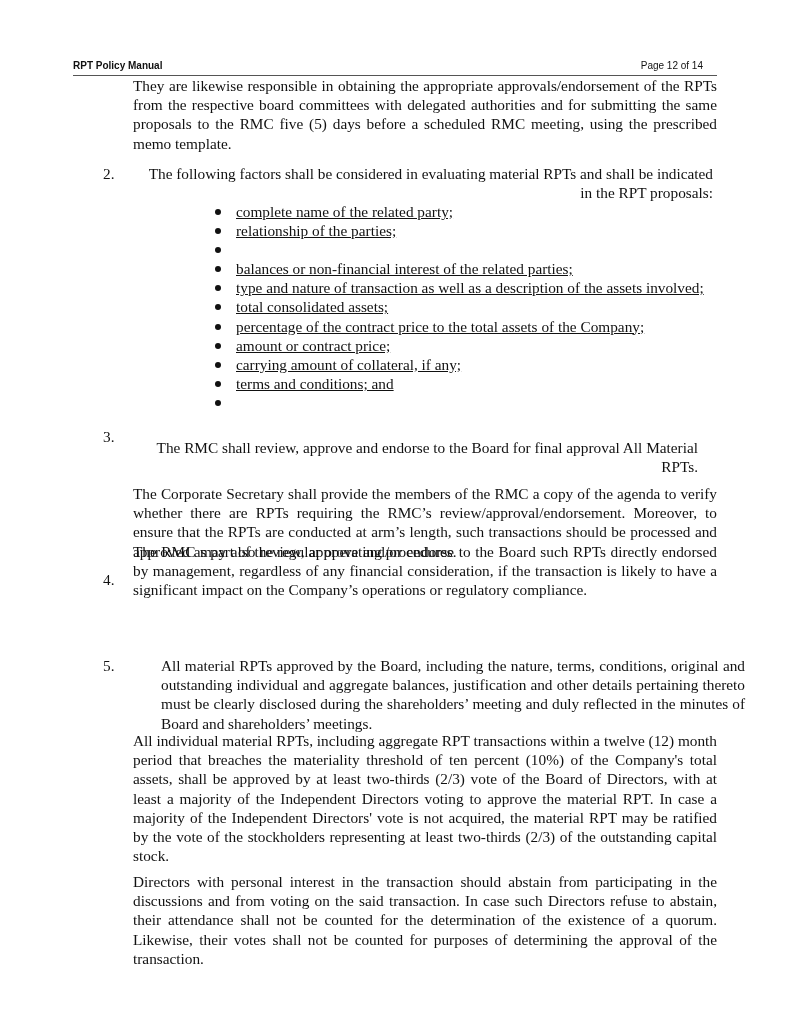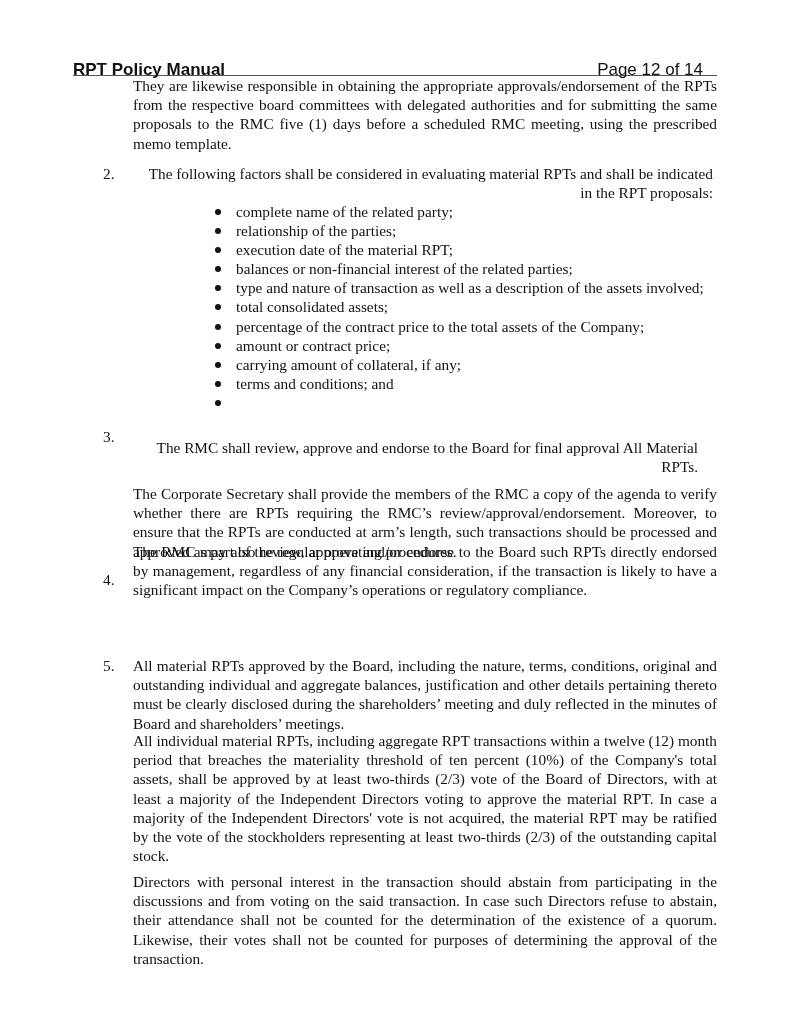--- a/index.html
+++ b/index.html
@@ -16,21 +16,21 @@
       font-family: "Liberation Serif", serif;
     }
     .page-header {
       position: absolute;
       left: 73px;
       top: 59px;
       width: 644px;
       height: 16px;
       border-bottom: 1px solid #555555;
       font-family: "Liberation Sans", sans-serif;
-      font-size: 17px;
+      font-size: 10px;
     }
     .header-title {
       position: absolute;
       left: 0;
       top: 1px;
       font-weight: bold;
     }
     .header-page {
       position: absolute;
       right: 14px;
@@ -55,20 +55,21 @@
       position: absolute;
       left: 103px;
     }
     .bullets {
       position: absolute;
       left: 213px;
       width: 510px;
       margin: 0;
       padding: 0;
       list-style: none;
+      text-decoration: underline;
     }
     .bullets li {
       position: relative;
       padding-left: 23px;
       height: 19.1px;
       white-space: nowrap;
     }
     .bullet-dot {
       position: absolute;
       left: 2px;
@@ -82,43 +83,43 @@
 </head>
 <body>
 
 <div class="page-header">
   <span class="header-title">RPT Policy Manual</span>
   <span class="header-page">Page 12 of 14</span>
 </div>
 
 <div class="body-text">
 
-  <div class="block" style="top:76px;">They are likewise responsible in obtaining the appropriate approvals/endorsement of the RPTs from the respective board committees with delegated authorities and for submitting the same proposals to the RMC five (1) days before a scheduled RMC meeting, using the prescribed memo template.</div>
+  <div class="block" style="top:76px;">They are likewise responsible in obtaining the appropriate approvals/endorsement of the RPTs from the respective board committees with delegated authorities and for submitting the same proposals to the RMC five (5) days before a scheduled RMC meeting, using the prescribed memo template.</div>
 
   <span class="num" style="top:164px;">2.</span>
   <div class="block left" style="top:164px; width:580px;">The following factors shall be considered in evaluating material RPTs and shall be indicated in the RPT proposals:</div>
   <ul class="bullets" style="top:202px;">
     <li><span class="bullet-dot"></span><span>complete name of the related party;</span></li>
     <li><span class="bullet-dot"></span><span>relationship of the parties;</span></li>
-    <li><span class="bullet-dot"></span><span>execution date of the material RPT;</span></li>
+    <li><span class="bullet-dot"></span></li>
     <li><span class="bullet-dot"></span><span>balances or non-financial interest of the related parties;</span></li>
     <li><span class="bullet-dot"></span><span>type and nature of transaction as well as a description of the assets involved;</span></li>
     <li><span class="bullet-dot"></span><span>total consolidated assets;</span></li>
     <li><span class="bullet-dot"></span><span>percentage of the contract price to the total assets of the Company;</span></li>
     <li><span class="bullet-dot"></span><span>amount or contract price;</span></li>
     <li><span class="bullet-dot"></span><span>carrying amount of collateral, if any;</span></li>
     <li><span class="bullet-dot"></span><span>terms and conditions; and</span></li>
     <li><span class="bullet-dot"></span></li>
   </ul>
 
   <span class="num" style="top:427px;">3.</span>
   <div class="block left" style="top:438px; width:565px;">The RMC shall review, approve and endorse to the Board for final approval All Material RPTs.</div>
   <div class="block" style="top:484px;">The Corporate Secretary shall provide the members of the RMC a copy of the agenda to verify whether there are RPTs requiring the RMC’s review/approval/endorsement. Moreover, to ensure that the RPTs are conducted at arm’s length, such transactions should be processed and approved as part of the regular operating procedures.</div>
 
   <span class="num" style="top:570px;">4.</span>
   <div class="block" style="top:542px;">The RMC may also review, approve and/or endorse to the Board such RPTs directly endorsed by management, regardless of any financial consideration, if the transaction is likely to have a significant impact on the Company’s operations or regulatory compliance.</div>
 
   <span class="num" style="top:656px;">5.</span>
-  <div class="block" style="top:656px;">All material RPTs approved by the Board, including the nature, terms, conditions, original and outstanding individual and aggregate balances, justification and other details pertaining thereto must be clearly disclosed during the shareholders’ meeting and duly reflected in the minutes of Board and shareholders’ meetings.</div>
+  <div class="block" style="top:656px;margin-left:28px;">All material RPTs approved by the Board, including the nature, terms, conditions, original and outstanding individual and aggregate balances, justification and other details pertaining thereto must be clearly disclosed during the shareholders’ meeting and duly reflected in the minutes of Board and shareholders’ meetings.</div>
   <div class="block" style="top:731px;">All individual material RPTs, including aggregate RPT transactions within a twelve (12) month period that breaches the materiality threshold of ten percent (10%) of the Company's total assets, shall be approved by at least two-thirds (2/3) vote of the Board of Directors, with at least a majority of the Independent Directors voting to approve the material RPT. In case a majority of the Independent Directors' vote is not acquired, the material RPT may be ratified by the vote of the stockholders representing at least two-thirds (2/3) of the outstanding capital stock.</div>
   <div class="block" style="top:872px;">Directors with personal interest in the transaction should abstain from participating in the discussions and from voting on the said transaction. In case such Directors refuse to abstain, their attendance shall not be counted for the determination of the existence of a quorum. Likewise, their votes shall not be counted for purposes of determining the approval of the transaction.</div>
 
 </div>
 
 </body></html>

